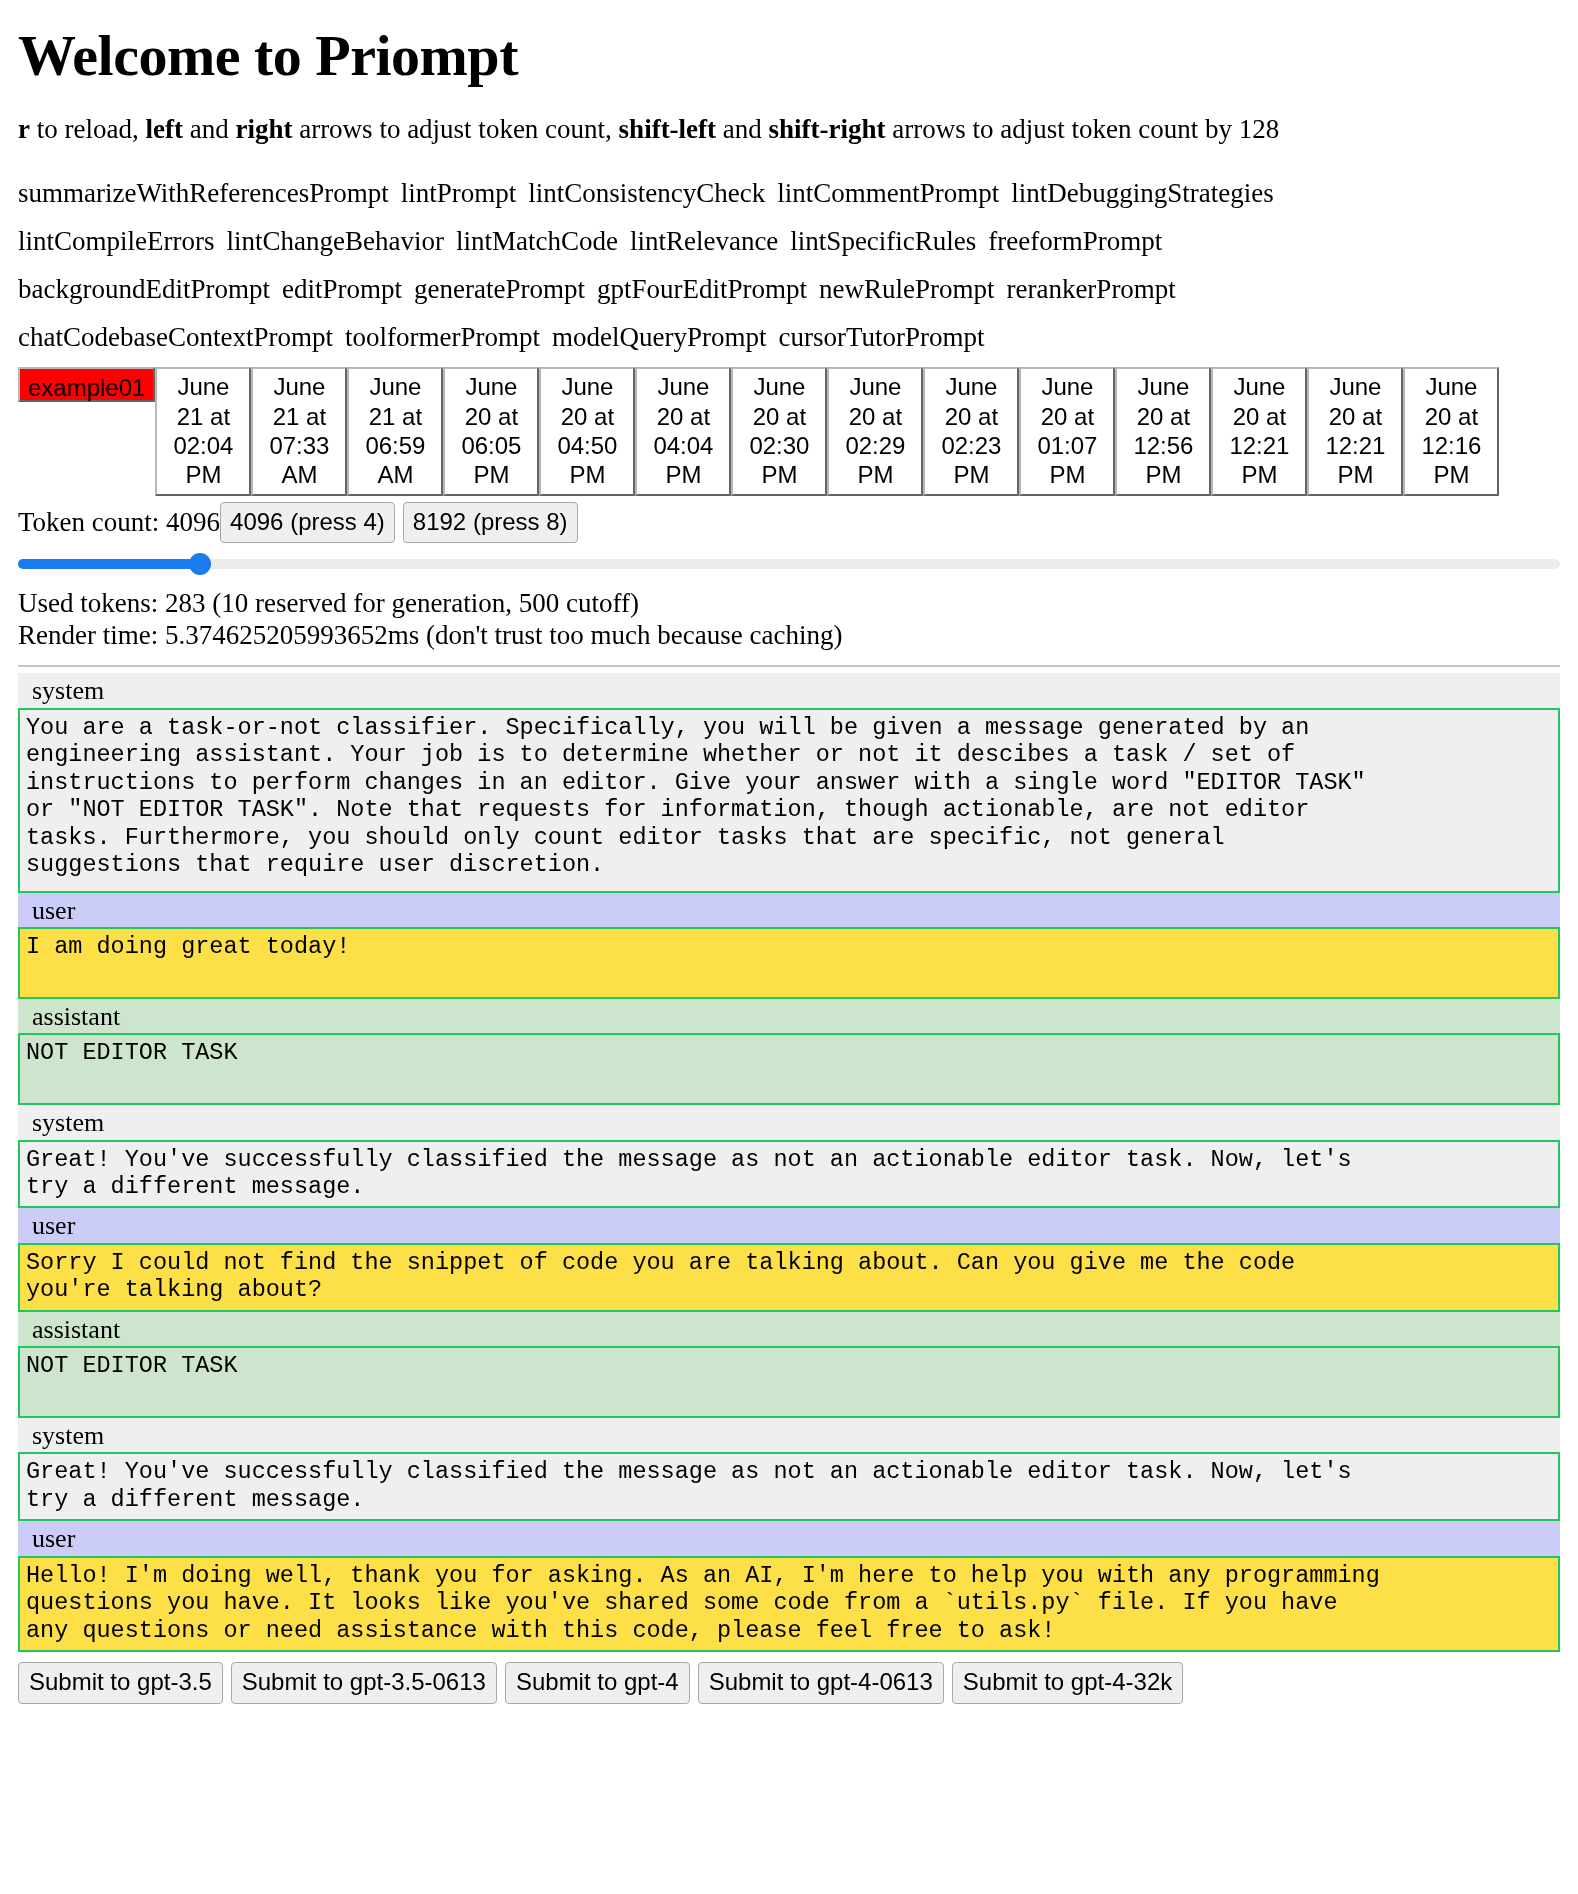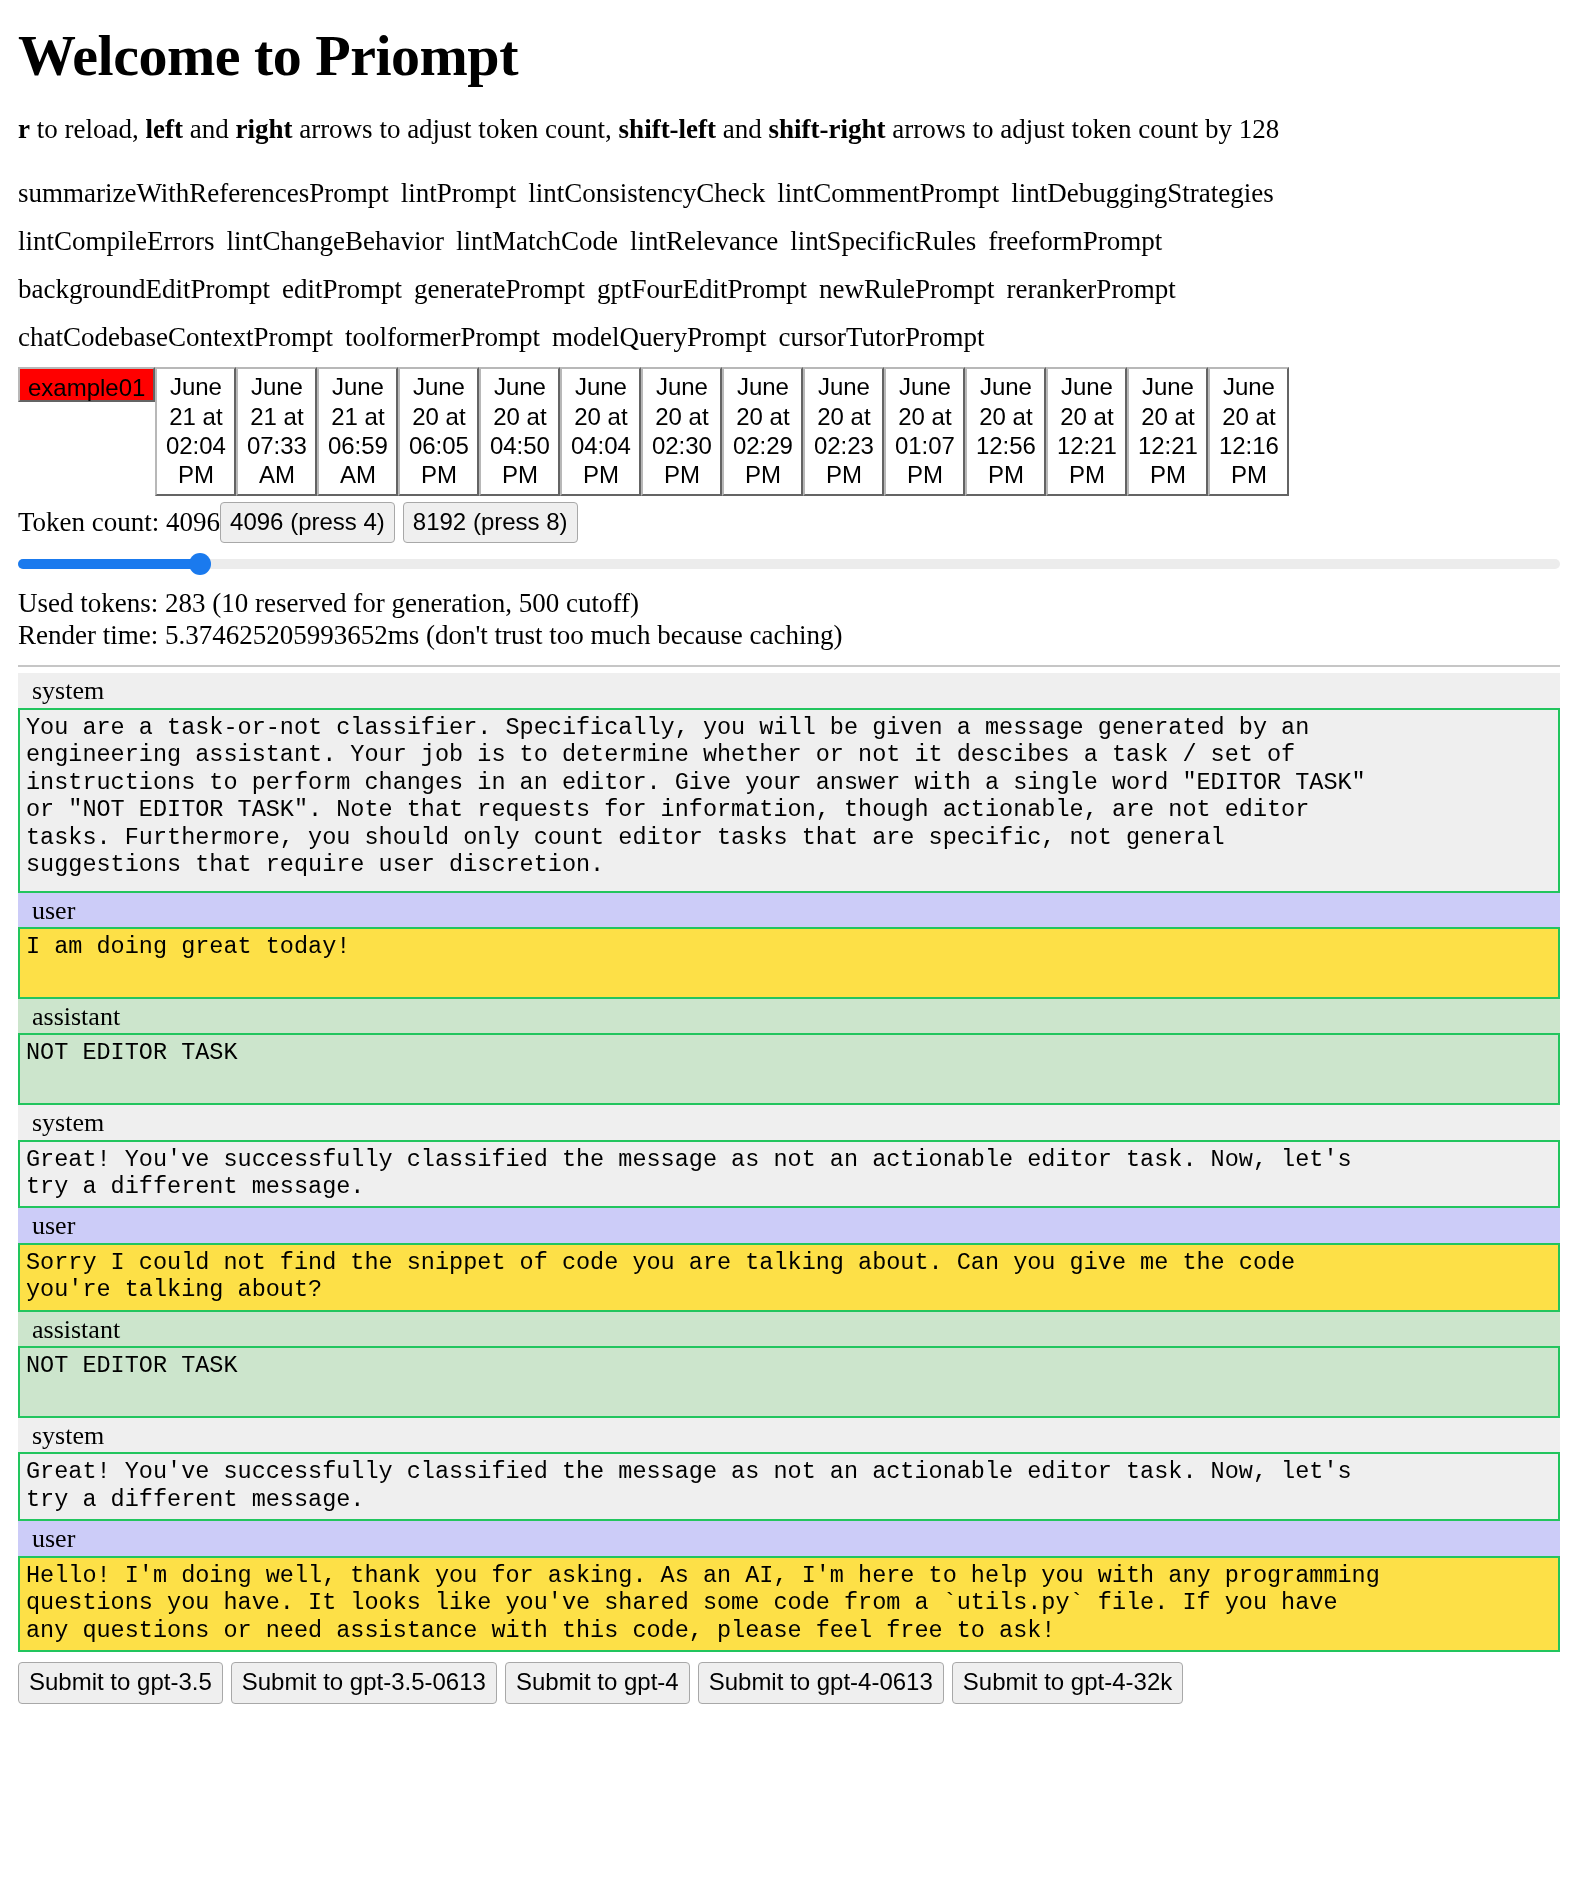--- a/index.html
+++ b/index.html
@@ -70,21 +70,21 @@
     text-align: center;
     padding: 3px 6px 4px 6px;
     border: 2px outset #cfcfcf;
     background: #f0f0f0;
     cursor: pointer;
     box-sizing: border-box;
     white-space: pre-line;
     color: #000;
   }
   .tab.date-tab {
-    width: 81px;
+    width: 96px;
     min-height: 128px;
     background: #ffffff;
     border: 2px outset #b8b8b8;
   }
   .tab.example-tab {
     background: #ff0000;
     border: 2px outset #b8b8b8;
     align-self: flex-start;
     padding: 4px 8px 5px 8px;
     font-size: 24px;

